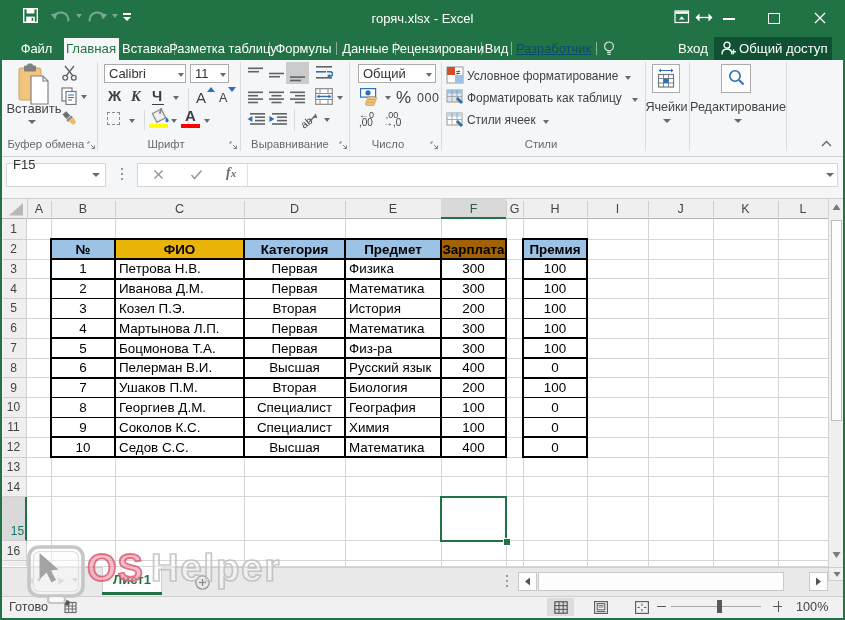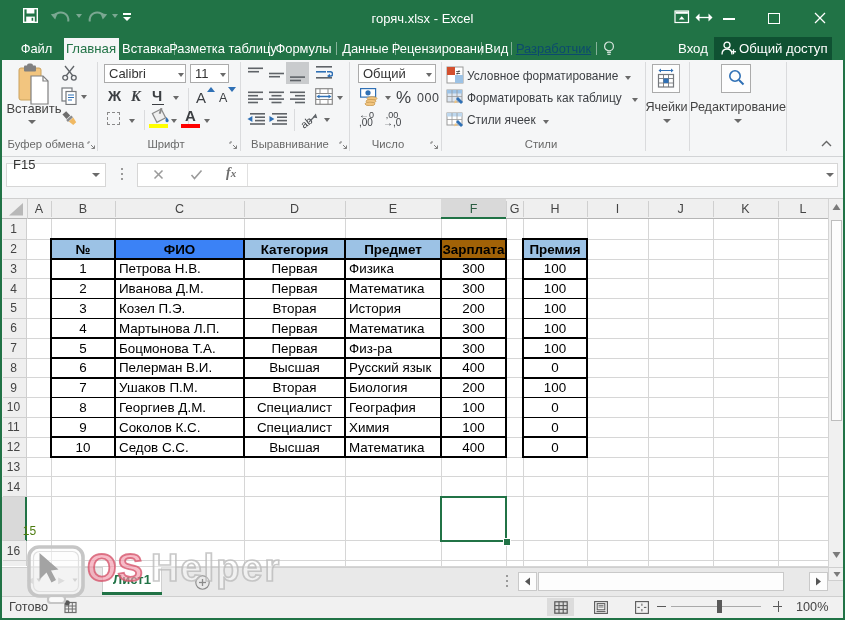--- a/index.html
+++ b/index.html
@@ -420,21 +420,21 @@
 <div class="ab" style="left:2px;top:417.4000000000001px;width:23px;height:16.80000000000001px;color:#444;font-size:12px;display:flex;align-items:flex-end;justify-content:center;">11</div>
 <div class="ab" style="left:3px;top:436.7000000000001px;width:23px;height:1px;background:#cfcfcf;"></div>
 <div class="ab" style="left:2px;top:437.2000000000001px;width:23px;height:16.80000000000001px;color:#444;font-size:12px;display:flex;align-items:flex-end;justify-content:center;">12</div>
 <div class="ab" style="left:3px;top:456.5000000000001px;width:23px;height:1px;background:#cfcfcf;"></div>
 <div class="ab" style="left:2px;top:457.0000000000001px;width:23px;height:16.80000000000001px;color:#444;font-size:12px;display:flex;align-items:flex-end;justify-content:center;">13</div>
 <div class="ab" style="left:3px;top:476.3000000000001px;width:23px;height:1px;background:#cfcfcf;"></div>
 <div class="ab" style="left:2px;top:476.8000000000001px;width:23px;height:16.80000000000001px;color:#444;font-size:12px;display:flex;align-items:flex-end;justify-content:center;">14</div>
 <div class="ab" style="left:3px;top:496.10000000000014px;width:23px;height:1px;background:#cfcfcf;"></div>
 <div class="ab" style="left:2px;top:496.60000000000014px;width:22.5px;height:44.299999999999955px;background:#d9d9d9;"></div>
 <div class="ab" style="left:24.5px;top:496.60000000000014px;width:2.5px;height:44.299999999999955px;background:#217346;"></div>
-<div class="ab" style="left:18px;top:496.60000000000014px;width:23px;height:41.299999999999955px;color:#4d7c0f;font-size:12px;display:flex;align-items:flex-end;justify-content:center;">15</div>
+<div class="ab" style="left:6px;top:496.60000000000014px;width:23px;height:41.299999999999955px;color:#0f766e;font-size:12px;display:flex;align-items:flex-end;justify-content:center;">15</div>
 <div class="ab" style="left:3px;top:540.4000000000001px;width:23px;height:1px;background:#cfcfcf;"></div>
 <div class="ab" style="left:2px;top:540.9000000000001px;width:23px;height:16.799999999999955px;color:#444;font-size:12px;display:flex;align-items:flex-end;justify-content:center;">16</div>
 <div class="ab" style="left:3px;top:560.2px;width:23px;height:1px;background:#cfcfcf;"></div>
 <div class="ab" style="left:50.5px;top:219.4px;width:1px;height:347.1px;background:#d6d6d6;"></div>
 <div class="ab" style="left:114.5px;top:219.4px;width:1px;height:347.1px;background:#d6d6d6;"></div>
 <div class="ab" style="left:243.5px;top:219.4px;width:1px;height:347.1px;background:#d6d6d6;"></div>
 <div class="ab" style="left:344.5px;top:219.4px;width:1px;height:347.1px;background:#d6d6d6;"></div>
 <div class="ab" style="left:440.5px;top:219.4px;width:1px;height:347.1px;background:#d6d6d6;"></div>
 <div class="ab" style="left:505.5px;top:219.4px;width:1px;height:347.1px;background:#d6d6d6;"></div>
 <div class="ab" style="left:522.5px;top:219.4px;width:1px;height:347.1px;background:#d6d6d6;"></div>
@@ -454,21 +454,21 @@
 <div class="ab" style="left:27px;top:397.1000000000001px;width:801px;height:1px;background:#d6d6d6;"></div>
 <div class="ab" style="left:27px;top:416.9000000000001px;width:801px;height:1px;background:#d6d6d6;"></div>
 <div class="ab" style="left:27px;top:436.7000000000001px;width:801px;height:1px;background:#d6d6d6;"></div>
 <div class="ab" style="left:27px;top:456.5000000000001px;width:801px;height:1px;background:#d6d6d6;"></div>
 <div class="ab" style="left:27px;top:476.3000000000001px;width:801px;height:1px;background:#d6d6d6;"></div>
 <div class="ab" style="left:27px;top:496.10000000000014px;width:801px;height:1px;background:#d6d6d6;"></div>
 <div class="ab" style="left:27px;top:540.4000000000001px;width:801px;height:1px;background:#d6d6d6;"></div>
 <div class="ab" style="left:27px;top:560.2px;width:801px;height:1px;background:#d6d6d6;"></div>
 <div class="ab" style="left:27px;top:566.0px;width:801px;height:1px;background:#d6d6d6;"></div>
 <div class="ab" style="left:51px;top:239.20000000000002px;width:64px;height:19.799999999999983px;font-size:13.4px;color:#000;background:#9cc2e5;font-weight:bold;display:flex;align-items:center;justify-content:center;">№</div>
-<div class="ab" style="left:115px;top:239.20000000000002px;width:129px;height:19.799999999999983px;font-size:13.4px;color:#000;background:#3b82f6;font-weight:bold;display:flex;align-items:center;justify-content:center;">ФИО</div>
+<div class="ab" style="left:115px;top:239.20000000000002px;width:129px;height:19.799999999999983px;font-size:13.4px;color:#000;background:#eab308;font-weight:bold;display:flex;align-items:center;justify-content:center;">ФИО</div>
 <div class="ab" style="left:244px;top:239.20000000000002px;width:101px;height:19.799999999999983px;font-size:13.4px;color:#000;background:#9cc2e5;font-weight:bold;display:flex;align-items:center;justify-content:center;">Категория</div>
 <div class="ab" style="left:345px;top:239.20000000000002px;width:96px;height:19.799999999999983px;font-size:13.4px;color:#000;background:#9cc2e5;font-weight:bold;display:flex;align-items:center;justify-content:center;">Предмет</div>
 <div class="ab" style="left:441px;top:239.20000000000002px;width:65px;height:19.799999999999983px;font-size:13.4px;color:#000;background:#a16207;font-weight:bold;display:flex;align-items:center;justify-content:center;">Зарплата</div>
 <div class="ab" style="left:523px;top:239.20000000000002px;width:64px;height:19.799999999999983px;font-size:13.4px;color:#000;background:#9cc2e5;font-weight:bold;display:flex;align-items:center;justify-content:center;">Премия</div>
 <div class="ab" style="left:51px;top:259.0px;width:64px;height:19.80000000000001px;font-size:13.4px;color:#000;display:flex;align-items:center;justify-content:center;">1</div>
 <div class="ab" style="left:115px;top:259.0px;width:129px;height:19.80000000000001px;font-size:13.4px;color:#000;display:flex;align-items:center;padding-left:4px;box-sizing:border-box;">Петрова Н.В.</div>
 <div class="ab" style="left:244px;top:259.0px;width:101px;height:19.80000000000001px;font-size:13.4px;color:#000;display:flex;align-items:center;justify-content:center;">Первая</div>
 <div class="ab" style="left:345px;top:259.0px;width:96px;height:19.80000000000001px;font-size:13.4px;color:#000;display:flex;align-items:center;padding-left:4px;box-sizing:border-box;">Физика</div>
 <div class="ab" style="left:441px;top:259.0px;width:65px;height:19.80000000000001px;font-size:13.4px;color:#000;display:flex;align-items:center;justify-content:center;">300</div>
 <div class="ab" style="left:523px;top:259.0px;width:64px;height:19.80000000000001px;font-size:13.4px;color:#000;display:flex;align-items:center;justify-content:center;">100</div>

